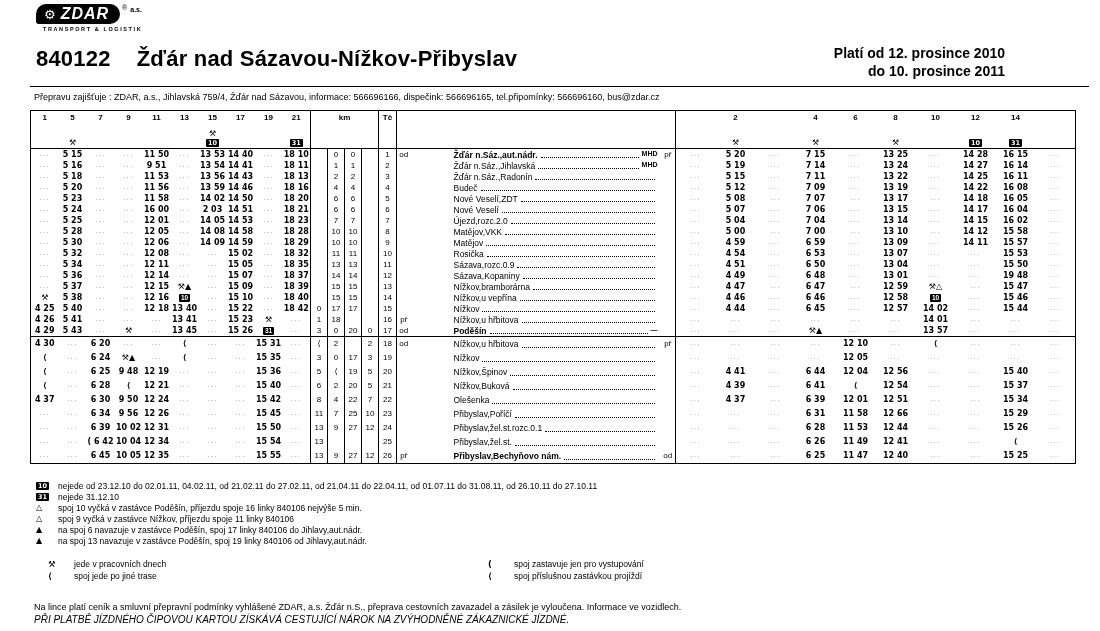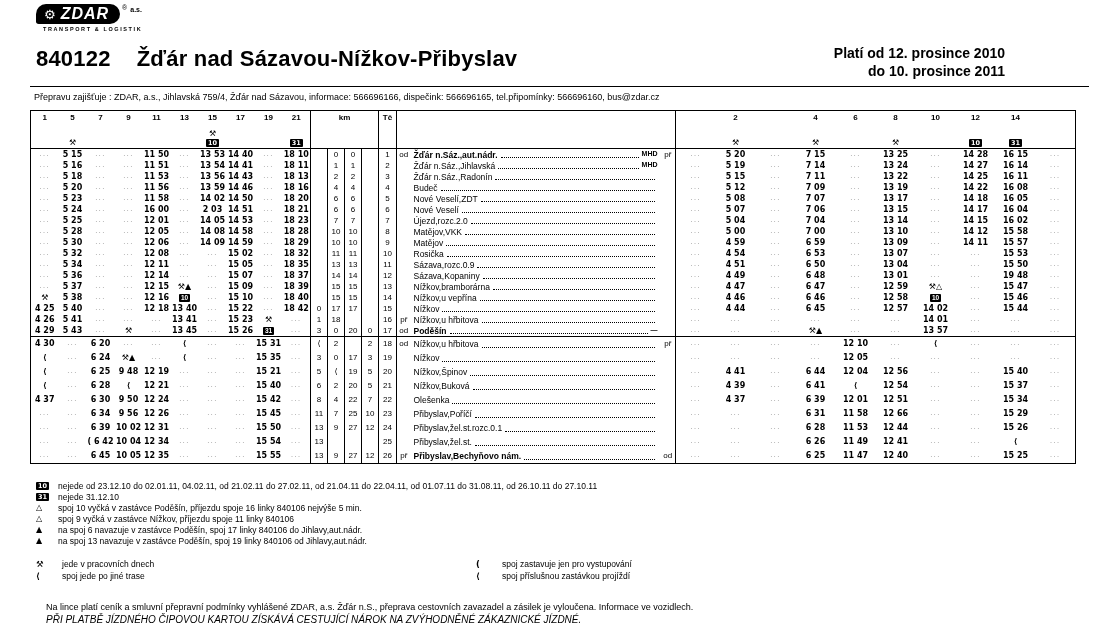--- a/index.html
+++ b/index.html
@@ -33,33 +33,33 @@
   tbody.sec2 td{height:14px;font-size:8px;line-height:12px;}
   tbody.sec2{border-top:1.5px solid #000;}
   td.t,span.t{font-weight:bold;font-size:8px;}
   .dots{color:#111;font-size:6px;letter-spacing:1.5px;}
   .vl{border-left:1px solid #000;}
   .kmc,.tcc{font-size:7.5px;}
   .mk{font-size:7px;}
   .nbox{display:inline-block;background:#000;color:#fff;font-size:6.5px;font-weight:bold;line-height:8px;padding:0 2px;border-radius:1px;}
   .sym{font-family:"DejaVu Sans",sans-serif;}
   .st-cell{display:flex;align-items:flex-end;padding:0 3px;text-align:left;}
-  .st-name{font-size:8.5px;}
+  .st-name{font-size:8.5px;margin-left:40px;}
   tr.boldrow .st-name{font-weight:bold;}
   .leader{flex:1;border-bottom:1px dotted #000;margin:0 3px 2px 3px;min-width:8px;}
   .sfx{font-size:7px;font-weight:bold;margin-bottom:1px;}
   
   .fnotes{position:absolute;left:36px;top:481px;font-size:8.5px;line-height:1.3;}
   .fn-line{display:flex;align-items:flex-start;}
   .fn-sym{width:22px;flex:0 0 22px;font-family:"DejaVu Sans",sans-serif;font-size:8px;}
   
-  .legend{position:absolute;left:36px;top:558px;width:1010px;display:grid;grid-template-columns:440px 1fr;font-size:8.5px;line-height:1.45;}
+  .legend{position:absolute;left:48px;top:558px;width:1010px;display:grid;grid-template-columns:440px 1fr;font-size:8.5px;line-height:1.45;}
   .lg-sym{display:inline-block;width:26px;font-weight:bold;font-family:"DejaVu Sans",sans-serif;font-size:8.5px;}
   
-  .footer{position:absolute;left:46px;width:1055px;top:601px;font-size:9px;line-height:1.35;}
+  .footer{position:absolute;left:34px;width:1055px;top:601px;font-size:9px;line-height:1.35;}
   .footer .caps{font-size:10px;font-style:italic;}
 </style>
 </head>
 <body>
 
 <div class="logo">
   <div class="logo-top">
     <div class="logo-box">
       <span class="gear">⚙</span>
       <span class="brand">ZDAR</span>
@@ -216,21 +216,21 @@
         <td><span class="dots">···</span></td>
         <td><span class="t sym">14 28</span></td>
         <td><span class="t sym">16 15</span></td>
         <td><span class="dots">···</span></td>
       </tr>
       <tr>
         <td><span class="dots">···</span></td>
         <td><span class="t sym">5 16</span></td>
         <td><span class="dots">···</span></td>
         <td><span class="dots">···</span></td>
-        <td><span class="t sym">11 51</span></td>
+        <td><span class="t sym">9 51</span></td>
         <td><span class="dots">···</span></td>
         <td><span class="t sym">13 54</span></td>
         <td><span class="t sym">14 41</span></td>
         <td><span class="dots">···</span></td>
         <td><span class="t sym">18 11</span></td>
         <td class="vl kmc"></td>
         <td class="vl kmc">1</td>
         <td class="vl kmc">1</td>
         <td class="vl kmc"></td>
         <td class="vl tcc">2</td>
@@ -854,21 +854,21 @@
       </tr>
       <tr>
         <td><span class="t sym">⟨</span></td>
         <td><span class="dots">···</span></td>
         <td><span class="t sym">6 25</span></td>
         <td><span class="t sym">9 48</span></td>
         <td><span class="t sym">12 19</span></td>
         <td><span class="dots">···</span></td>
         <td><span class="dots">···</span></td>
         <td><span class="dots">···</span></td>
-        <td><span class="t sym">15 21</span></td>
+        <td><span class="t sym">15 36</span></td>
         <td><span class="dots">···</span></td>
         <td class="vl kmc">5</td>
         <td class="vl kmc">⟨</td>
         <td class="vl kmc">19</td>
         <td class="vl kmc">5</td>
         <td class="vl tcc">20</td>
         <td class="vl mk"></td>
         <td>
           <div class="st-cell">
             <span class="st-name">Nížkov,Špinov</span>

